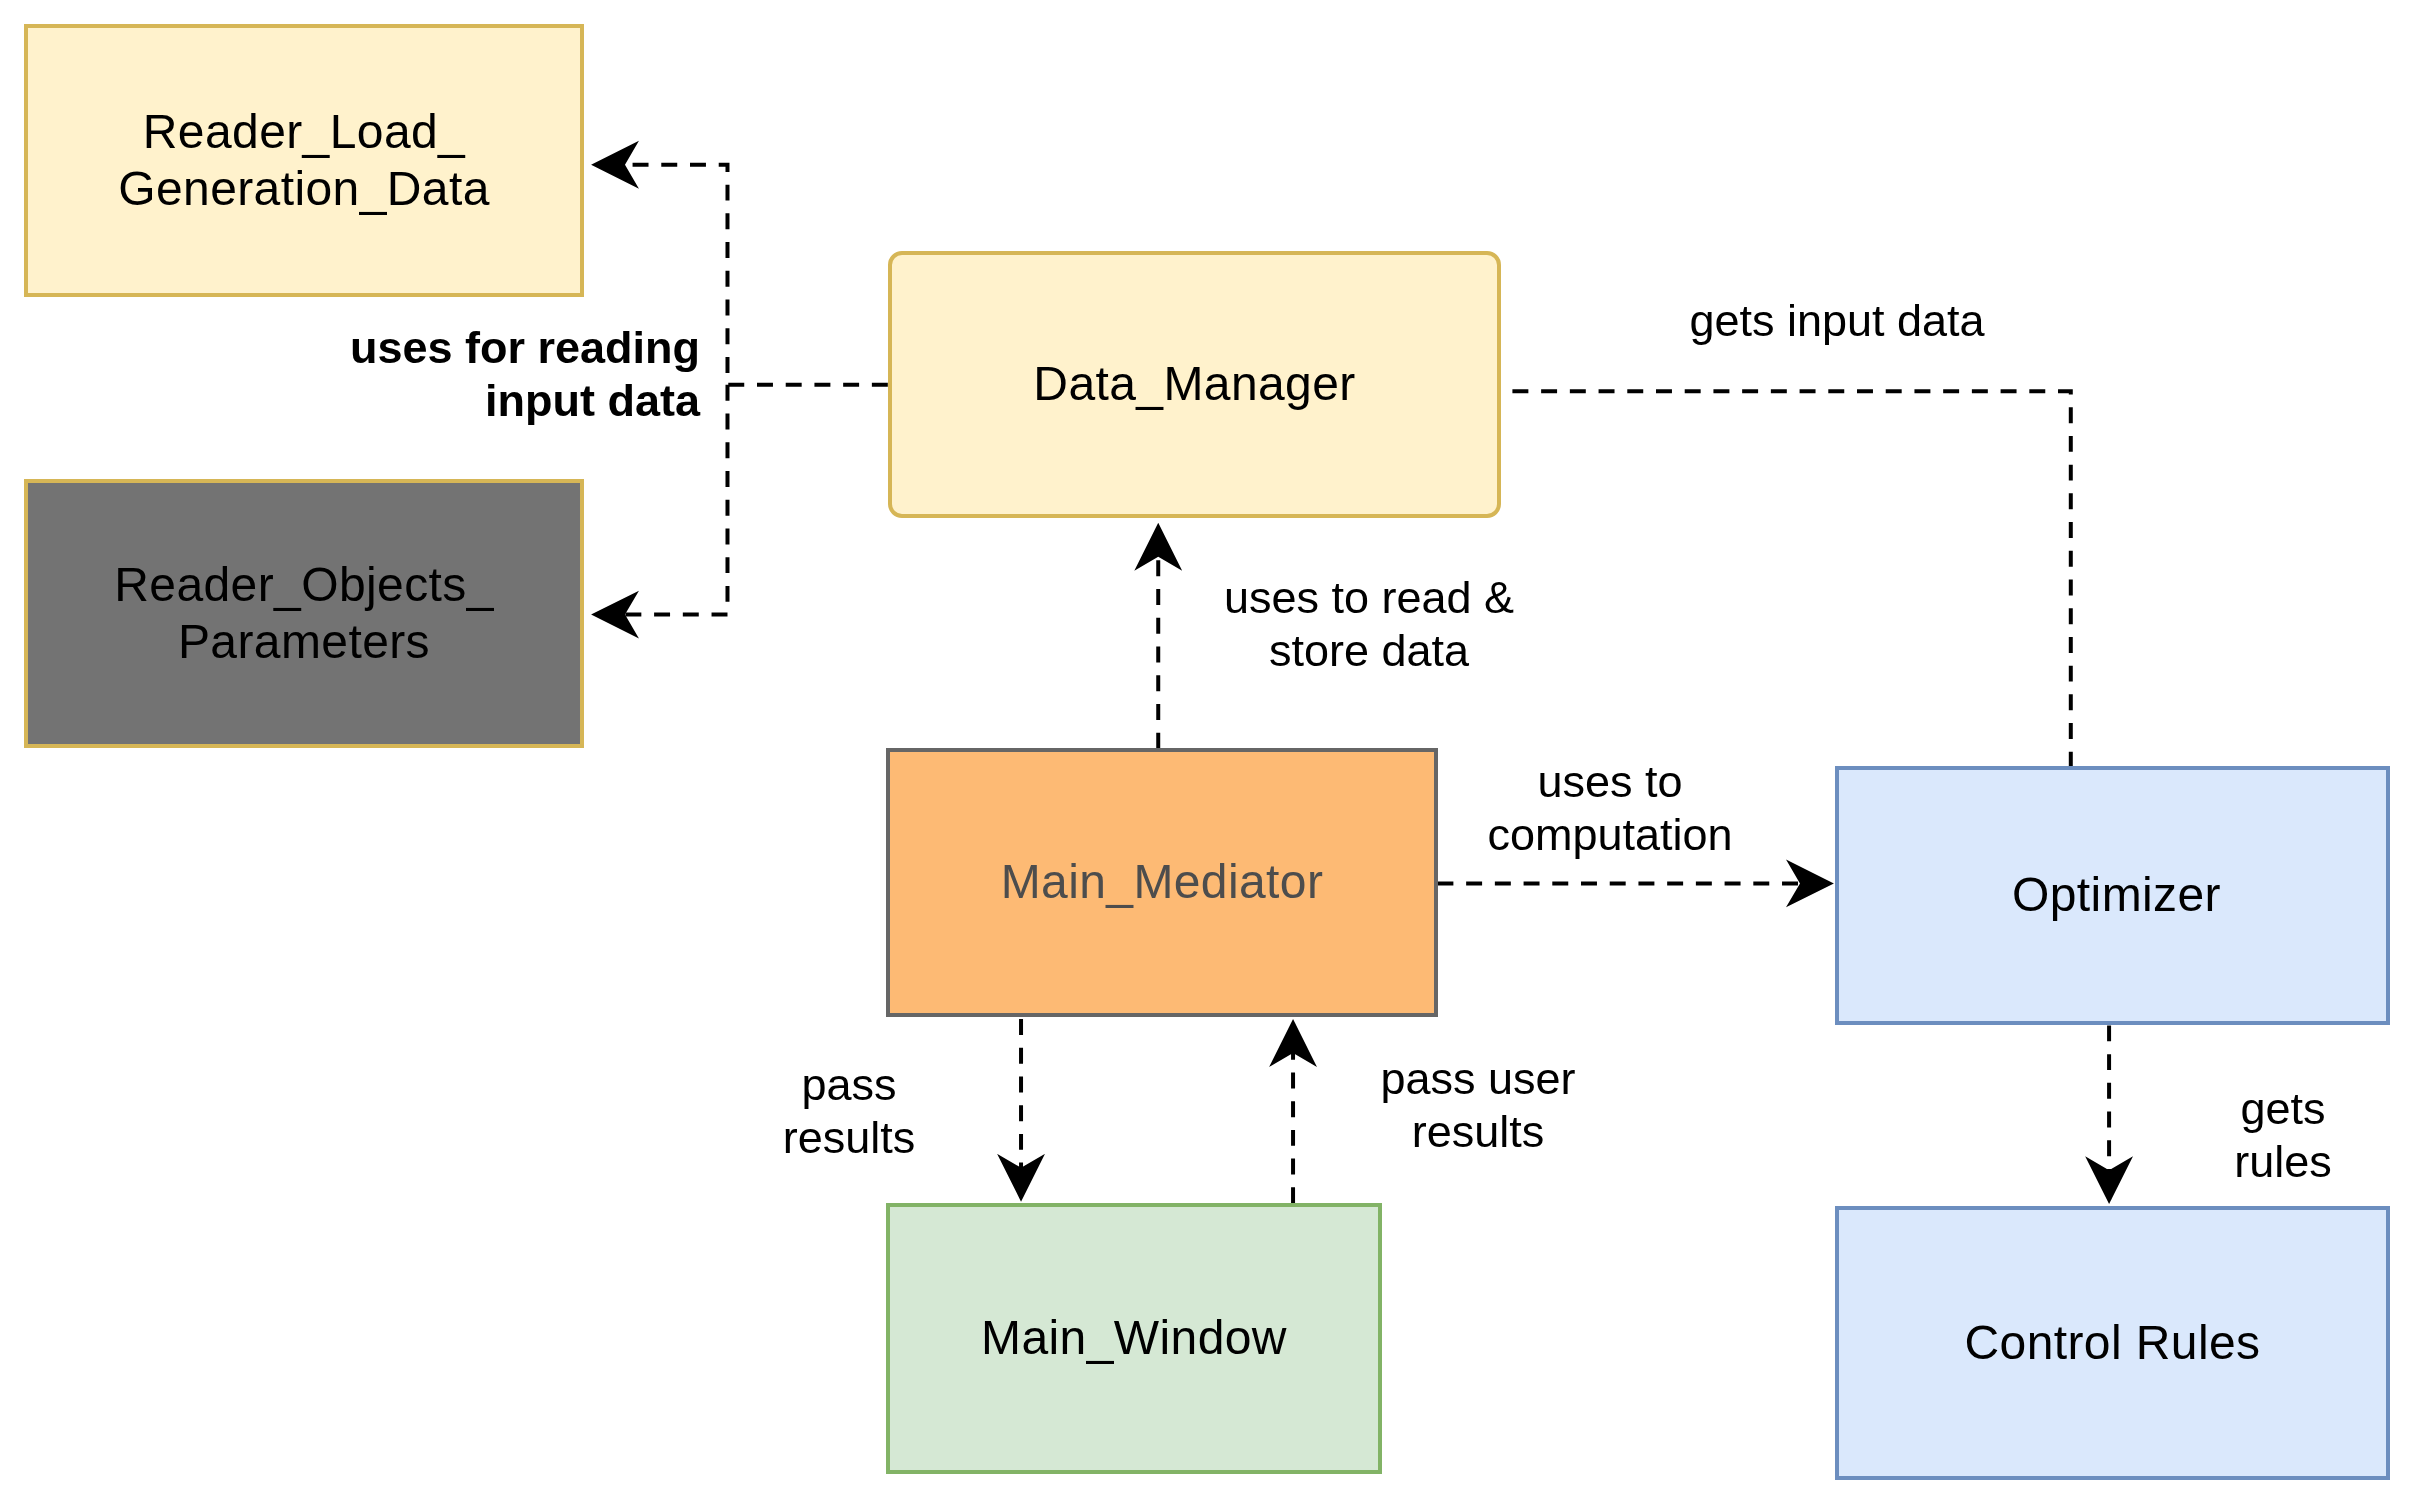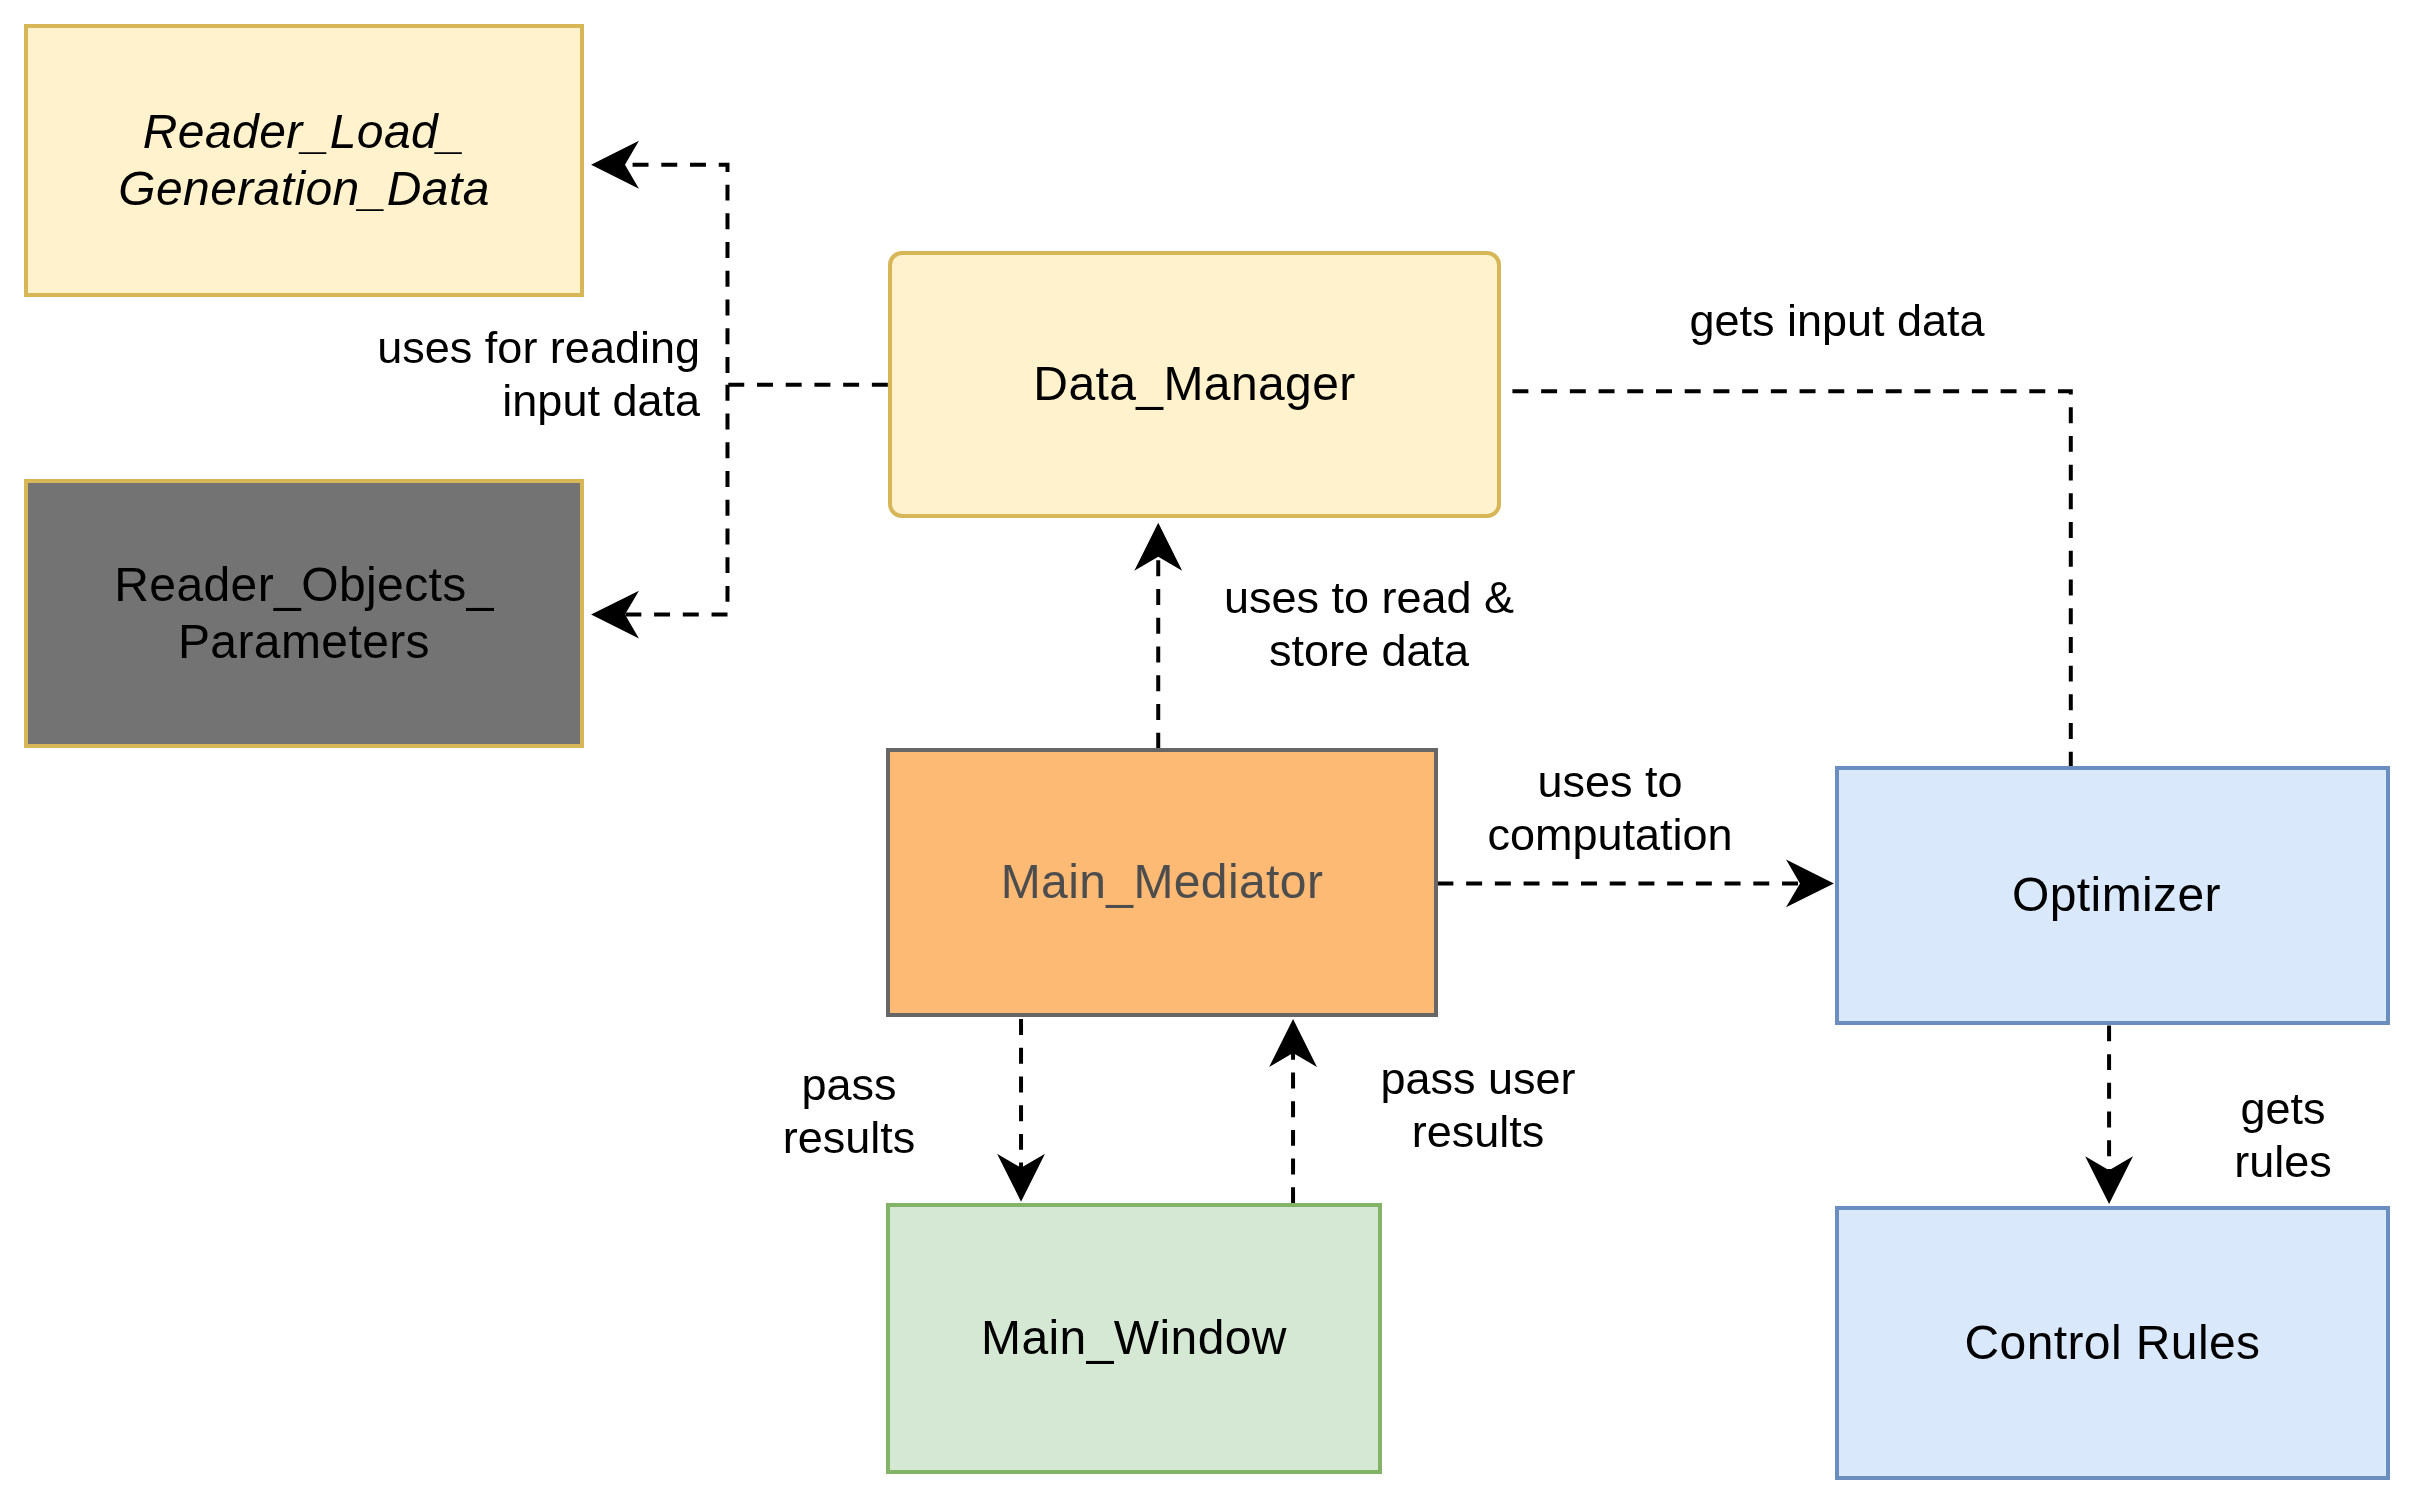--- a/index.html
+++ b/index.html
@@ -32,21 +32,21 @@
   }
   .edge-label {
     position: absolute;
     font-size: 45px;
     line-height: 53px;
     color: #000000;
     white-space: pre-line;
     text-align: center;
   }
   .edge-label.center { transform: translateX(-50%); }
-  .edge-label.right-aligned { text-align: right; }
+  .edge-label.right-aligned { text-align: right; font-weight: bold; }
   svg#edges {
     position: absolute;
     left: 0; top: 0;
     width: 2413px;
     height: 1506px;
     pointer-events: none;
   }
   .edge {
     fill: none;
     stroke: #000000;
@@ -68,21 +68,21 @@
     <polyline class="edge" points="1113,482 912,482 912,206 746,206" marker-end="url(#arrow)"></polyline>
     <polyline class="edge" points="912,482 912,770 746,770" marker-end="url(#arrow)"></polyline>
     <polyline class="edge" points="2596,962 2596,490 1818,490" marker-end="url(#arrow)"></polyline>
     <polyline class="edge" points="1452,938 1452,660" marker-end="url(#arrow)"></polyline>
     <polyline class="edge" points="1802,1107 2294,1107" marker-end="url(#arrow)"></polyline>
     <polyline class="edge" points="1280,1277 1280,1501" marker-end="url(#arrow)"></polyline>
     <polyline class="edge" points="1621,1508 1621,1282" marker-end="url(#arrow)"></polyline>
     <polyline class="edge" points="2644,1285 2644,1504" marker-end="url(#arrow)"></polyline>
   </svg>
 
-  <div class="node" style="left: 24px; top: 24px; width: 560px; height: 273px; background-color: rgb(255, 242, 204); border-color: rgb(214, 182, 86); color: rgb(0, 0, 0); font-style: italic;">
+  <div class="node" style="left: 24px; top: 24px; width: 560px; height: 273px; background-color: rgb(255, 242, 204); border-color: rgb(214, 182, 86); color: rgb(0, 0, 0);">
     <span class="node-label">Reader_Load_
 Generation_Data</span>
   </div>
 
   <div class="node" style="left: 24px; top: 479px; width: 560px; height: 269px; background-color: #737373; border-color: rgb(214, 182, 86); color: rgb(0, 0, 0);">
     <span class="node-label">Reader_Objects_
 Parameters</span>
   </div>
 
   <div class="node" style="left: 888px; top: 251px; width: 613px; height: 267px; background-color: rgb(255, 242, 204); border-color: rgb(214, 182, 86); color: rgb(0, 0, 0); border-radius: 14px;">

